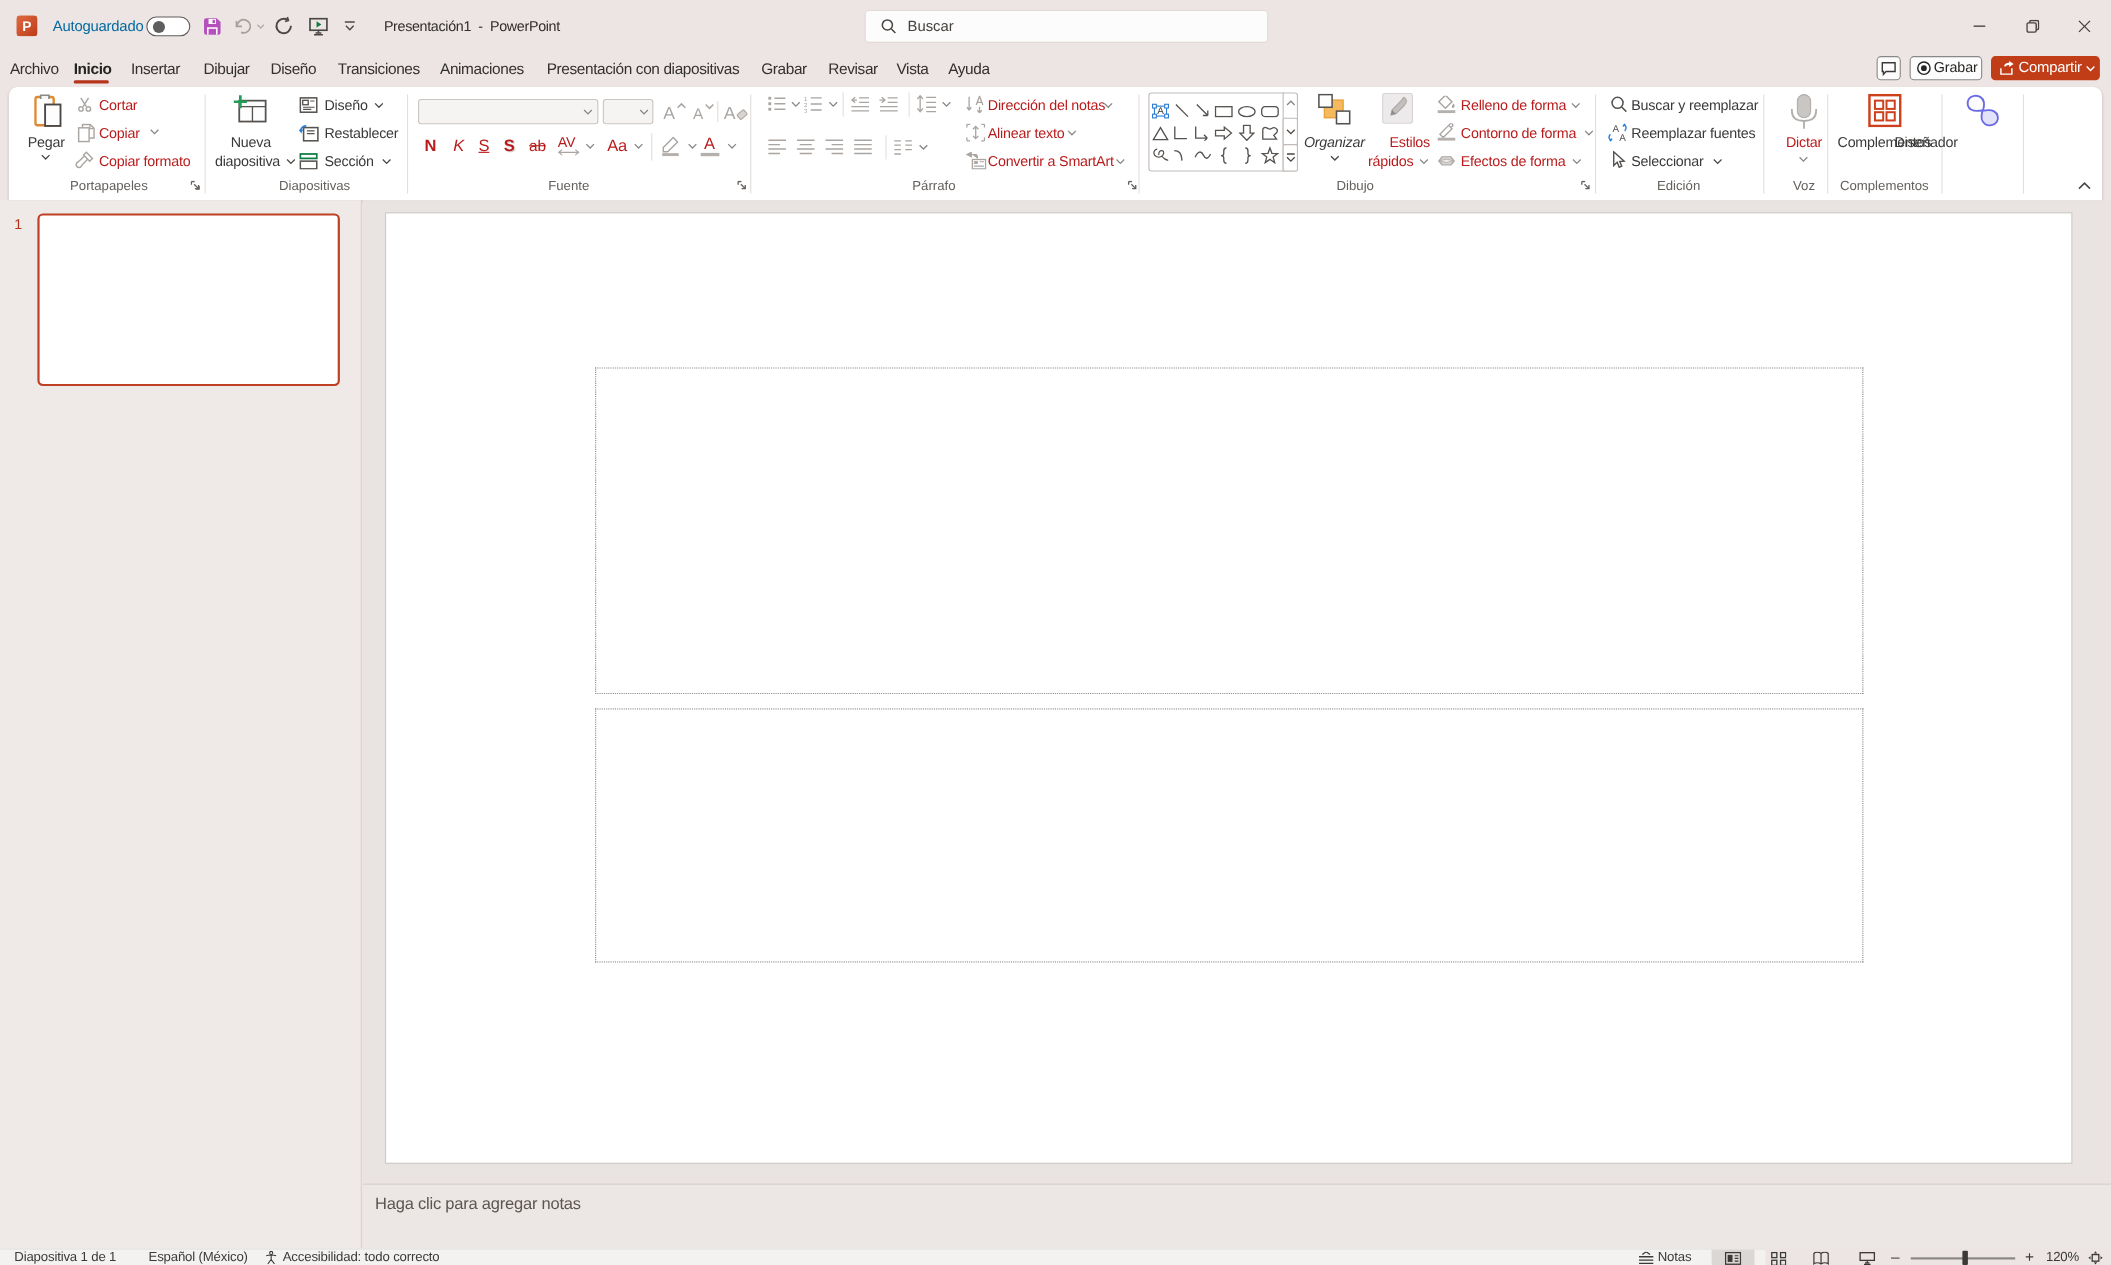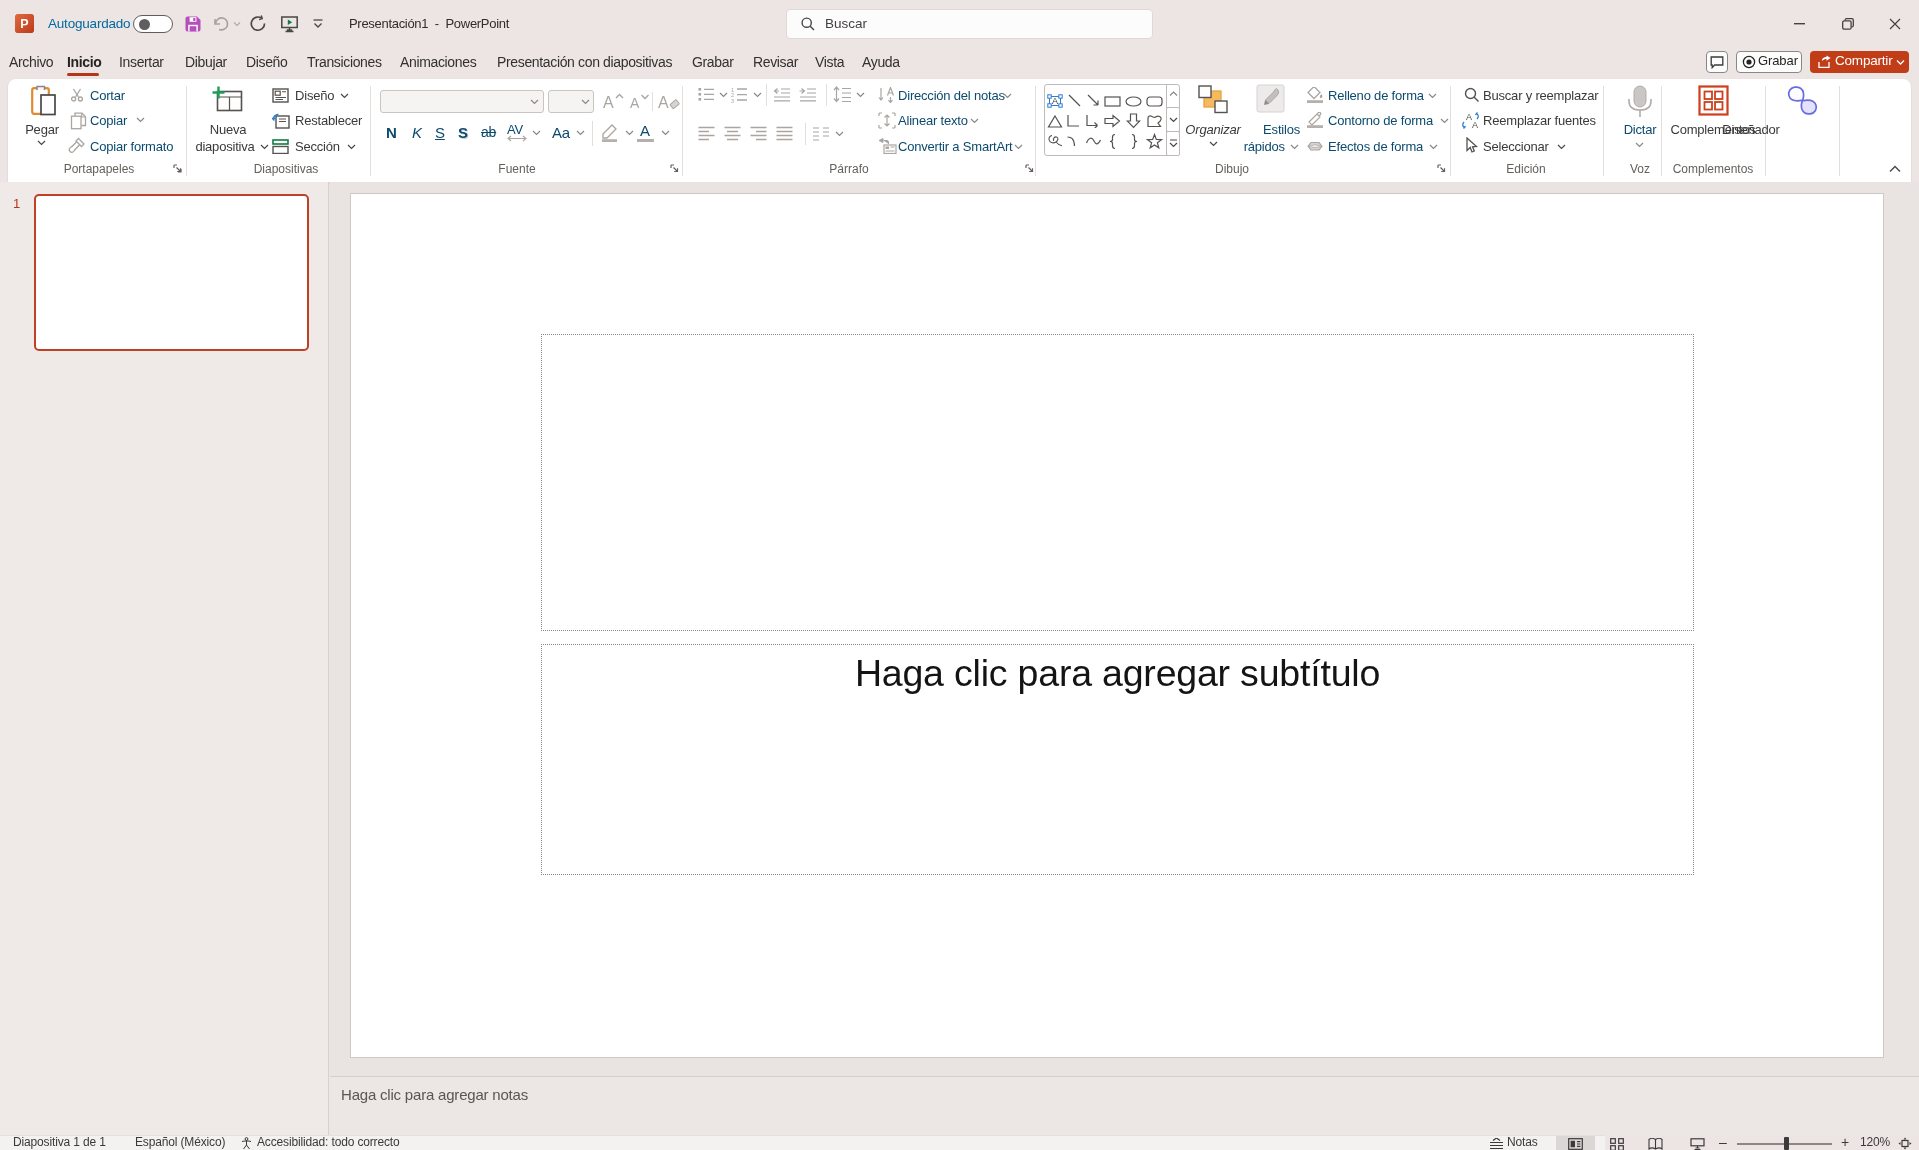--- a/index.html
+++ b/index.html
@@ -19,21 +19,21 @@
   
   #ribbon { position:absolute; left:8px; top:79px; width:1903px; height:103px; background:#ffffff;
             border-radius:8px 8px 0 0; box-shadow:0 1px 2px rgba(0,0,0,0.12); }
   .gsep { position:absolute; top:7px; width:1px; height:90px; background:#e3dedb; }
   .glabel { position:absolute; top:83px; font-size:12px; color:#64605c; text-align:center; white-space:nowrap; }
   .launcher { position:absolute; top:85px; width:10px; height:10px; }
   .rtxt { position:absolute; font-size:12.5px; letter-spacing:-0.2px; white-space:nowrap; }
   .chev { stroke:#8a8886; fill:none; stroke-width:1.2; }
   .chevd { stroke:#4a4744; fill:none; stroke-width:1.2; }
   .rb-dark { color:#3b3a39; font-size:13px; }
-  .rb-gray { color:#0c4a6e; font-size:13px; }
+  .rb-gray { color:#b91c1c; font-size:13px; }
 
   
   #leftpanel { position:absolute; left:0; top:182px; width:329px; height:953px; background:#efe9e7; }
   #workspace { position:absolute; left:330px; top:182px; width:1589px; height:894px; background:#e9e3e1; }
   #slide { position:absolute; left:21px; top:12px; width:1532px; height:863px; background:#ffffff; box-shadow:0 0 0 1px #cfc9c6; }
   #notes { position:absolute; left:330px; top:1076px; width:1589px; height:59px; background:#ece6e4; border-top:1px solid #d5cecb; }
   #statusbar { position:absolute; left:0; top:1135px; width:1605px; height:15px; background:#f3f2f1; border-top:1px solid #e3e1df; font-size:12px; letter-spacing:-0.15px; color:#3b3a39; }
 </style>
 </head>
 <body>
@@ -552,21 +552,20 @@
 </div>
 <div id="leftpanel">
   <div class="abs" style="left:13px;top:14px;font-size:13px;color:#b5351c;">1</div>
   <div class="abs" style="left:34px;top:12px;width:275px;height:157px;background:#fff;border:2.5px solid #bf4025;border-radius:5px;"></div>
   <div class="abs" style="left:328px;top:0;width:1px;height:953px;background:#d8d1ce;"></div>
 </div>
 <div id="workspace">
   <div id="slide">
     <div class="abs" style="left:190px;top:140px;width:1153px;height:297px;border:1px dotted #8a8886;"></div>
     <div class="abs" style="left:190px;top:450px;width:1153px;height:231px;border:1px dotted #8a8886;"></div>
-    <div class="abs" style="left:190px;top:458px;width:1153px;height:40px;font-size:37.5px;color:#141414;text-align:center;white-space:nowrap;letter-spacing:-0.2px;">Haga clic para agregar subtítulo</div>
   </div>
 </div>
 <div id="notes">
   <div class="abs" style="left:11px;top:9px;font-size:15px;letter-spacing:-0.2px;color:#5b5651;">Haga clic para agregar notas</div>
 </div>
 <div id="statusbar">
   <div class="abs" style="left:13px;top:-1px;height:15px;line-height:15px;">Diapositiva 1 de 1</div>
   <div class="abs" style="left:135px;top:-1px;height:15px;line-height:15px;">Español (México)</div>
   <svg class="abs" style="left:240px;top:1px" width="13" height="13" viewBox="0 0 13 13">
     <circle cx="6.5" cy="2" r="1.4" fill="none" stroke="#3b3a39" stroke-width="1"></circle>

